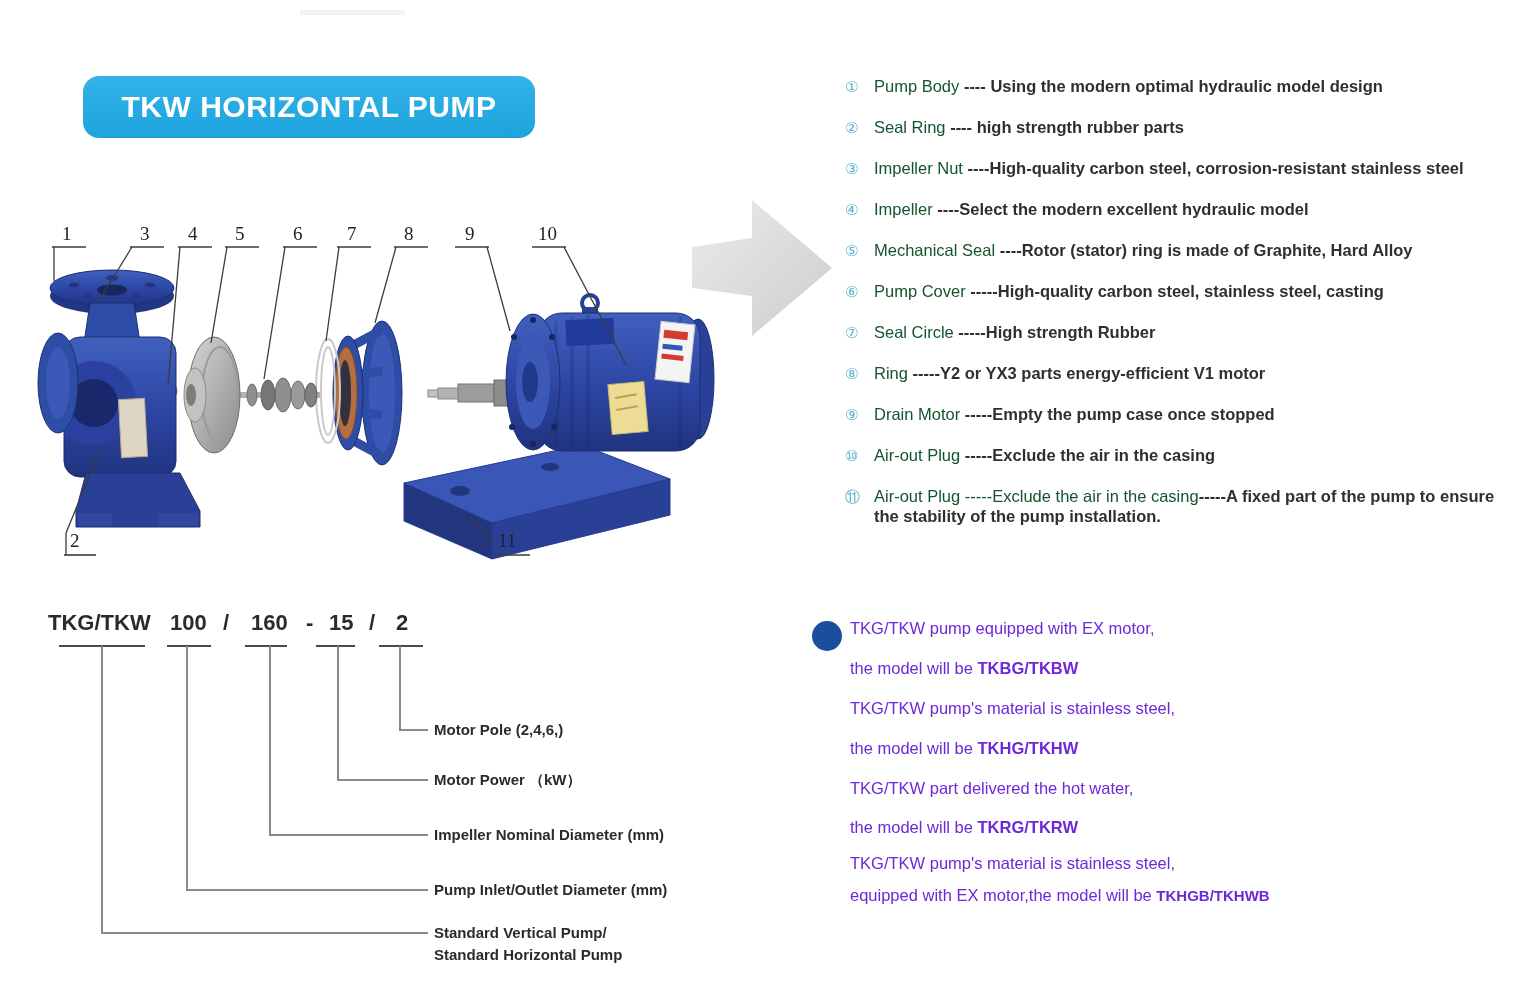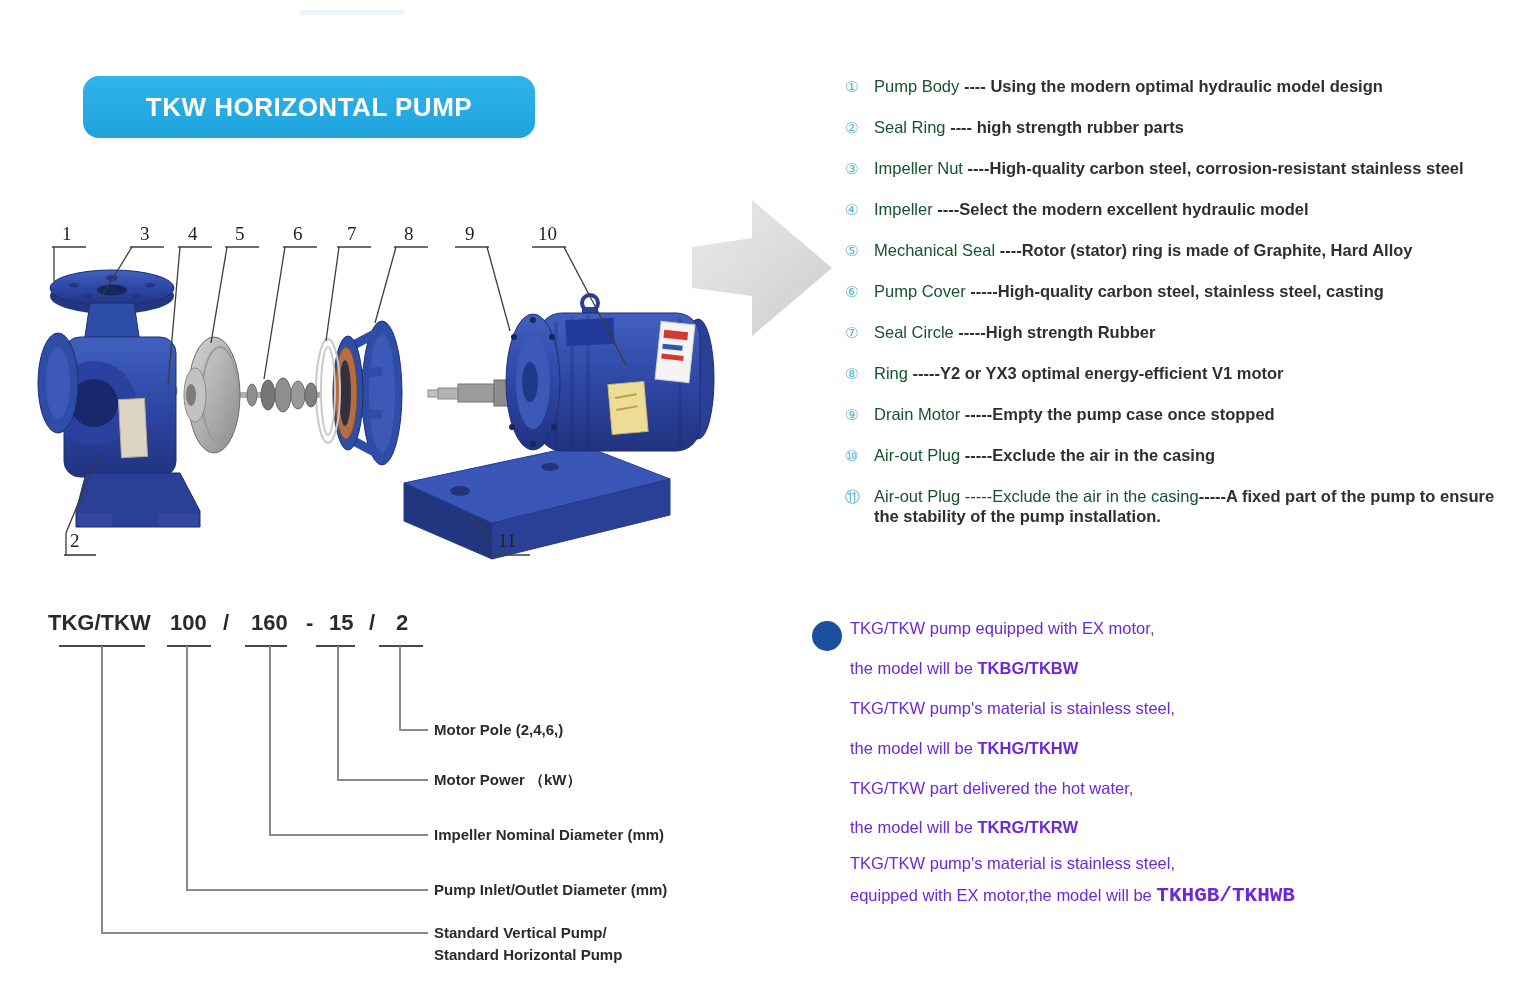--- a/index.html
+++ b/index.html
@@ -10,21 +10,21 @@
     color:#2f2f2f;
   }
   
   .top-dash{position:absolute;left:300px;top:10px;width:105px;height:5px;background:#eef4f8;}
   
   .banner{
     position:absolute;left:83px;top:76px;width:452px;height:62px;
     background:linear-gradient(#31b3e8,#1fa3dd);
     border-radius:16px;display:flex;align-items:center;justify-content:center;
   }
-  .banner span{color:#ffffff;font-size:26px;font-weight:700;letter-spacing:.5px;}
+  .banner span{color:#ffffff;font-size:30px;font-weight:700;letter-spacing:.5px;}
   
   .diagram{position:absolute;left:30px;top:215px;width:720px;height:350px;}
   .callout-num{font-family:"Liberation Serif","DejaVu Serif",serif;font-size:19px;fill:#222;}
   .leader{stroke:#3c3c3c;stroke-width:1.3;fill:none;}
   .nline{stroke:#3c3c3c;stroke-width:1.6;}
   
   .flow-arrow{position:absolute;left:690px;top:192px;width:150px;height:155px;}
   
   .parts-list{position:absolute;left:845px;top:76px;width:655px;}
   .pl-item{position:relative;padding-left:29px;margin-bottom:21px;font-size:16.5px;line-height:20px;}
@@ -35,21 +35,21 @@
   .model-key{position:absolute;left:40px;top:600px;width:700px;height:390px;}
   .mk-code{font:700 22px "Liberation Sans","DejaVu Sans",sans-serif;fill:#2b2b2b;}
   .mk-label{font:700 15px "Liberation Sans","DejaVu Sans",sans-serif;fill:#2b2b2b;}
   .mk-under{stroke:#4a4a4a;stroke-width:2;}
   .mk-line{stroke:#8a8a8a;stroke-width:2;fill:none;}
   
   .variants{position:absolute;left:805px;top:618px;width:700px;height:330px;}
   .bullet{position:absolute;left:7px;top:3px;width:30px;height:30px;border-radius:50%;background:#1c4e9e;}
   .vline{position:absolute;left:45px;font-size:16.5px;line-height:20px;color:#6d28d9;white-space:nowrap;}
   .vline b{font-weight:700;margin-top:32px;}
-  .vline.big b{font-size:21px;font-family:Liberation Mono, monospace;}
+  .vline.big b{font-size:15px;}
 </style>
 </head>
 <body>
 
 <div class="top-dash"></div>
 
 <div class="banner">
   <span>TKW HORIZONTAL PUMP</span>
 </div>
 
@@ -214,21 +214,21 @@
 </svg>
 
 <div class="parts-list">
   <div class="pl-item"><span class="inum">①</span><span class="iname">Pump Body</span><span class="idesc"> ---- Using the modern optimal hydraulic model design</span></div>
   <div class="pl-item"><span class="inum">②</span><span class="iname">Seal Ring</span><span class="idesc"> ---- high strength rubber parts</span></div>
   <div class="pl-item"><span class="inum">③</span><span class="iname">Impeller Nut</span><span class="idesc"> ----High-quality carbon steel, corrosion-resistant stainless steel</span></div>
   <div class="pl-item"><span class="inum">④</span><span class="iname">Impeller</span><span class="idesc"> ----Select the modern excellent hydraulic model</span></div>
   <div class="pl-item"><span class="inum">⑤</span><span class="iname">Mechanical Seal</span><span class="idesc"> ----Rotor (stator) ring is made of Graphite, Hard Alloy</span></div>
   <div class="pl-item"><span class="inum">⑥</span><span class="iname">Pump Cover</span><span class="idesc"> -----High-quality carbon steel, stainless steel, casting</span></div>
   <div class="pl-item"><span class="inum">⑦</span><span class="iname">Seal Circle</span><span class="idesc"> -----High strength Rubber</span></div>
-  <div class="pl-item"><span class="inum">⑧</span><span class="iname">Ring</span><span class="idesc"> -----Y2 or YX3 optimal energy-efficient V1 motor</span></div>
+  <div class="pl-item"><span class="inum">⑧</span><span class="iname">Ring</span><span class="idesc"> -----Y2 or YX3 parts energy-efficient V1 motor</span></div>
   <div class="pl-item"><span class="inum">⑨</span><span class="iname">Drain Motor</span><span class="idesc"> -----Empty the pump case once stopped</span></div>
   <div class="pl-item"><span class="inum">⑩</span><span class="iname">Air-out Plug</span><span class="idesc"> -----Exclude the air in the casing</span></div>
   <div class="pl-item"><span class="inum">⑪</span><span class="iname">Air-out Plug -----Exclude the air in the casing</span><span class="idesc">-----A fixed part of the pump to ensure the stability of the pump installation.</span></div>
 </div>
 
 <svg class="model-key" viewBox="0 0 700 390">
   <text class="mk-code" x="8" y="30">TKG/TKW</text>
   <text class="mk-code" x="130" y="30">100</text>
   <text class="mk-code" x="183" y="30">/</text>
   <text class="mk-code" x="211" y="30">160</text>

